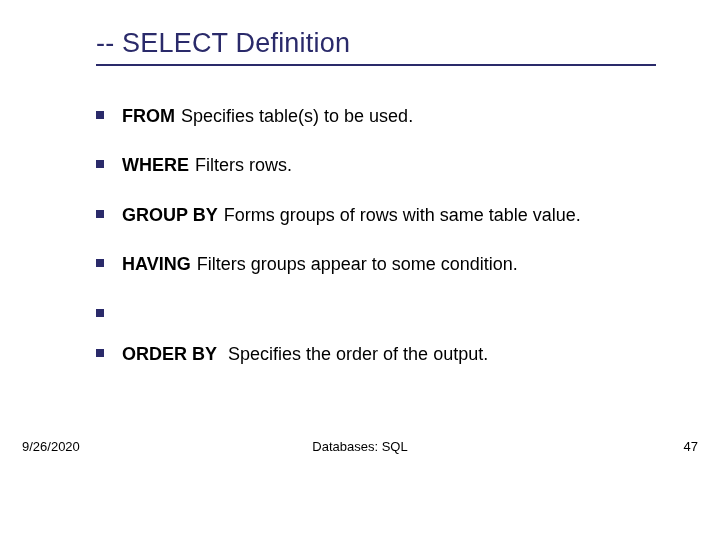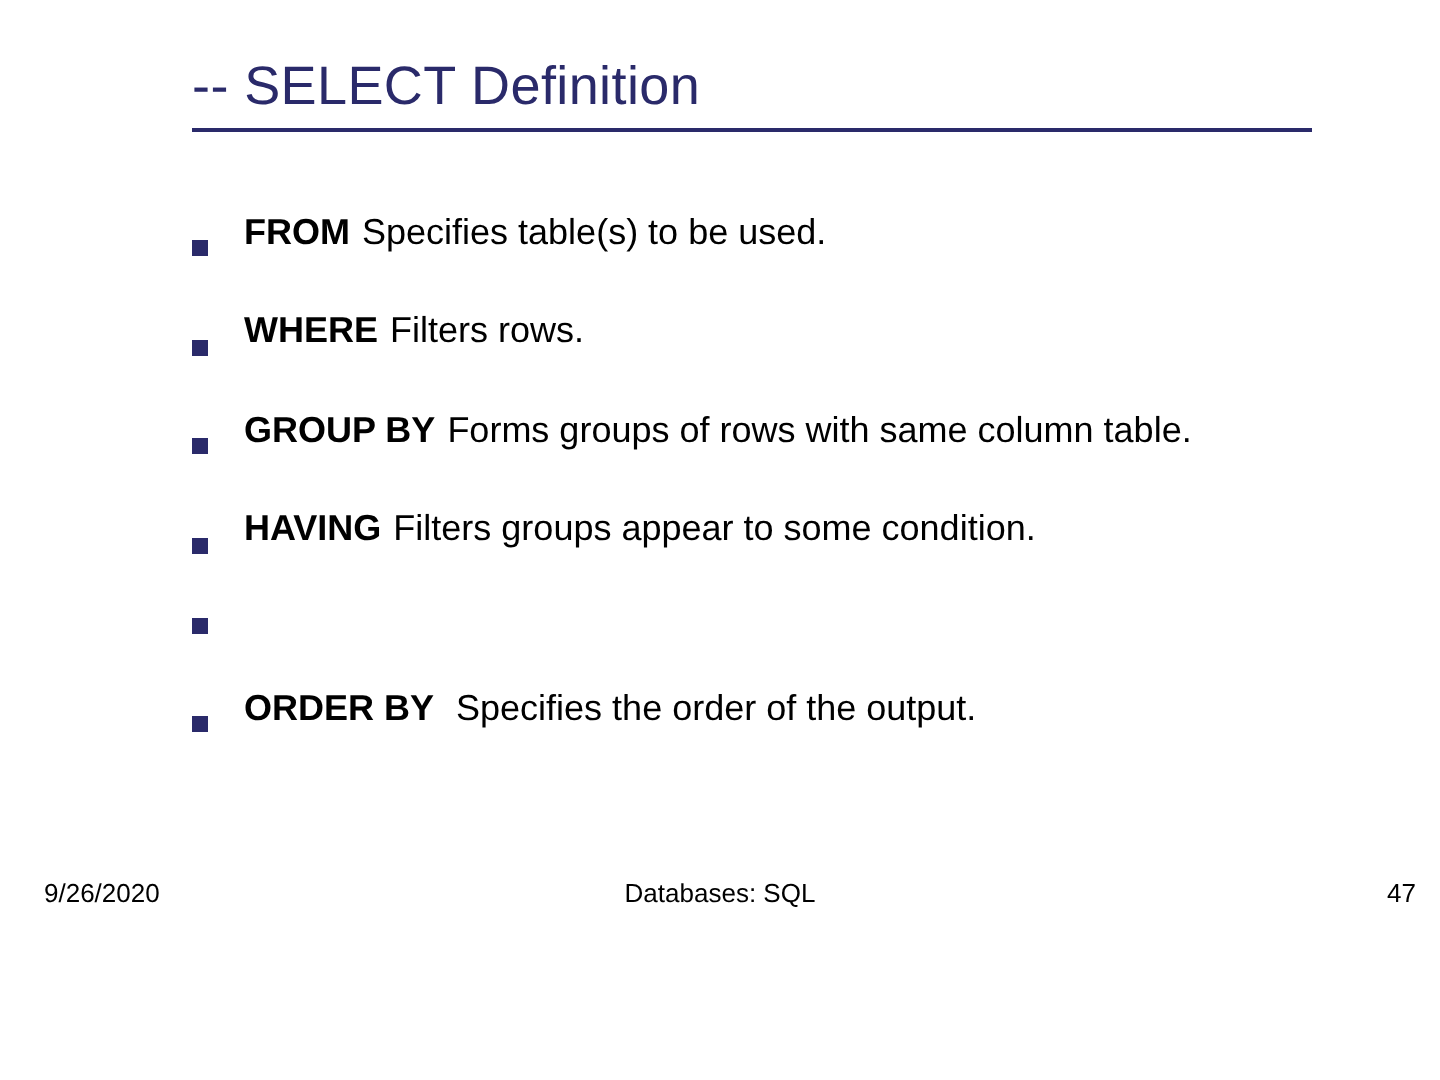--- a/index.html
+++ b/index.html
@@ -37,21 +37,21 @@
     background: #2a2a6a;
   }
   .body {
     position: absolute;
     left: 96px;
     top: 105px;
     width: 580px;
   }
   .item {
     display: flex;
-    align-items: flex-end;
+    align-items: flex-start;
     margin-bottom: 26px;
     font-size: 18px;
     line-height: 1.3;
   }
   .bullet {
     width: 8px;
     height: 8px;
     background: #2a2a6a;
     margin-top: 6px;
     margin-right: 18px;
@@ -73,21 +73,21 @@
     position: absolute;
     left: 0;
     right: 0;
     bottom: 14px;
     text-align: center;
     font-size: 13px;
     color: #000;
   }
   .footer-right {
     position: absolute;
-    right: 12px;
+    right: 22px;
     bottom: 14px;
     font-size: 13px;
     color: #000;
     margin-left: 44px;
   }
 </style>
 </head>
 <body>
 <div class="slide">
 
@@ -103,21 +103,21 @@
     </div>
     <div class="item">
       <div class="bullet"></div>
       <div>
         <span class="kw">WHERE</span><span>Filters rows.</span>
       </div>
     </div>
     <div class="item">
       <div class="bullet"></div>
       <div>
-        <span class="kw">GROUP BY</span><span>Forms groups of rows with same column table.</span>
+        <span class="kw">GROUP BY</span><span>Forms groups of rows with same table value.</span>
       </div>
     </div>
     <div class="item">
       <div class="bullet"></div>
       <div>
         <span class="kw">HAVING</span><span>Filters groups appear to some condition.</span>
       </div>
     </div>
     <div class="item">
       <div class="bullet"></div>

